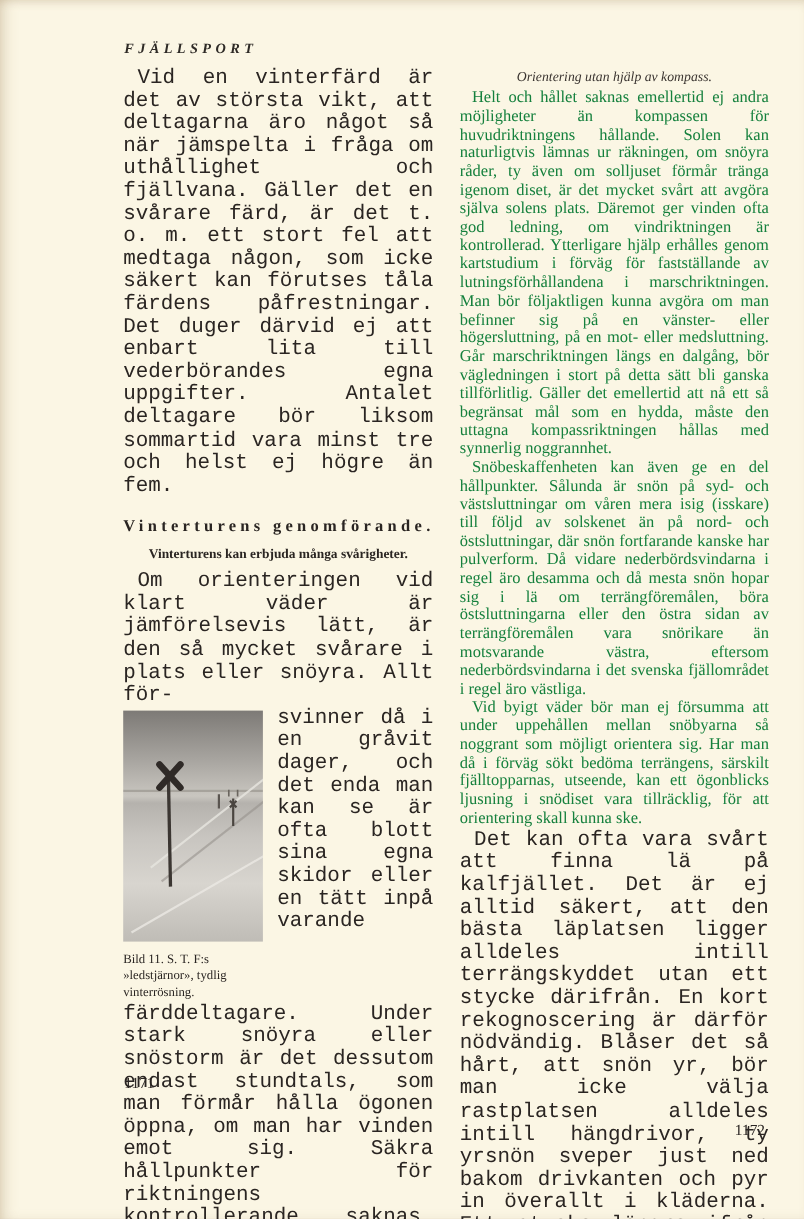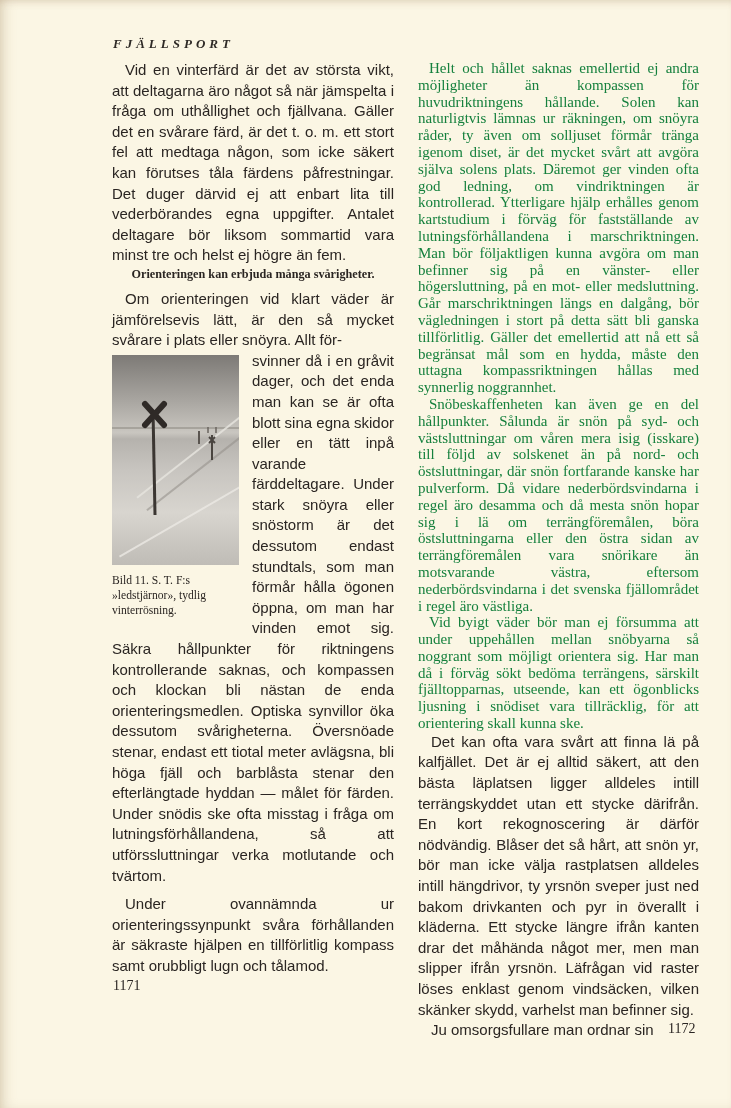--- a/index.html
+++ b/index.html
@@ -29,21 +29,21 @@
   }
   .sub-italic {
     font-family: "Liberation Serif", serif; font-style: italic; font-size: 12.5px;
     text-align: center; line-height: 17px; margin: 2px 0 2px 0; color: #3a3430;
   }
   .section-head {
     font-family: "Liberation Serif", serif; font-weight: bold; font-size: 15px;
     letter-spacing: 3.9px; margin: 18px 0 6px 0; line-height: 20px; white-space: nowrap;
   }
   .p-large {
-    font-family: Liberation Sans, sans-serif; font-size: 15px; line-height: 20.6px;
+    font-family: Liberation Mono, monospace; font-size: 19px; line-height: 20.6px;
     text-align: justify; margin: 0; text-indent: 13px; hyphens: none;
   }
   .p-large.noindent { text-indent: 0; }
   .p-small {
     font-family: "Liberation Serif", serif; font-size: 15px; line-height: 16.8px;
     text-align: justify; margin: 0; text-indent: 11px; color: #15803d;
   }
   .para-gap { height: 8px; }
 
   .figure-wrap {
@@ -77,21 +77,22 @@
 </head>
 <body>
 
 <div class="page">
 
   <div class="running-head">FJÄLLSPORT</div>
 
   <div class="col col-left">
     <p class="p-large">Vid en vinterfärd är det av största vikt, att deltagarna äro något så när jämspelta i fråga om uthållighet och fjällvana. Gäller det en svårare färd, är det t. o. m. ett stort fel att medtaga någon, som icke säkert kan förutses tåla färdens påfrestningar. Det duger därvid ej att enbart lita till vederbörandes egna uppgifter. Antalet deltagare bör liksom sommartid vara minst tre och helst ej högre än fem.</p>
 
-    <p class="sub-bold" style="margin-bottom:6px;">Orienteringen kan erbjuda många svårigheter.</p>
+    <div class="section-head">Vinterturens genomförande.</div>
+    <p class="sub-bold" style="margin-bottom:6px;">Vinterturens kan erbjuda många svårigheter.</p>
 
     <p class="p-large">Om orienteringen vid klart väder är jämförelsevis lätt, är den så mycket svårare i plats eller snöyra. Allt för-</p>
 
     <div class="figure-wrap">
       <div class="photo">
         <div class="horizon"></div>
         <div class="track"></div>
         <div class="track2"></div>
         <svg width="127" height="210" viewBox="0 0 127 210" style="position:absolute;left:0;top:0">
           <line x1="41" y1="55" x2="43" y2="160" stroke="#3b3632" stroke-width="3"></line>
@@ -107,20 +108,21 @@
       </div>
       <div class="caption">Bild 11. S. T. F:s »ledstjärnor», tydlig vinterrösning.</div>
     </div>
 
     <p class="p-large noindent">svinner då i en gråvit dager, och det enda man kan se är ofta blott sina egna skidor eller en tätt inpå varande färddeltagare. Under stark snöyra eller snöstorm är det dessutom endast stundtals, som man förmår hålla ögonen öppna, om man har vinden emot sig. Säkra hållpunkter för riktningens kontrollerande saknas, och kompassen och klockan bli nästan de enda orienteringsmedlen. Optiska synvillor öka dessutom svårigheterna. Översnöade stenar, endast ett tiotal meter avlägsna, bli höga fjäll och barblåsta stenar den efterlängtade hyddan — målet för färden. Under snödis ske ofta misstag i fråga om lutningsförhållandena, så att utförssluttningar verka motlutande och tvärtom.</p>
     <div class="para-gap"></div>
     <p class="p-large">Under ovannämnda ur orienteringssynpunkt svåra förhållanden är säkraste hjälpen en tillförlitlig kompass samt orubbligt lugn och tålamod.</p>
   </div>
 
   <div class="col col-right">
+    <p class="sub-italic">Orientering utan hjälp av kompass.</p>
     <p class="p-small">Helt och hållet saknas emellertid ej andra möjligheter än kompassen för huvudriktningens hållande. Solen kan naturligtvis lämnas ur räkningen, om snöyra råder, ty även om solljuset förmår tränga igenom diset, är det mycket svårt att avgöra själva solens plats. Däremot ger vinden ofta god ledning, om vindriktningen är kontrollerad. Ytterligare hjälp erhålles genom kartstudium i förväg för fastställande av lutningsförhållandena i marschriktningen. Man bör följaktligen kunna avgöra om man befinner sig på en vänster- eller högersluttning, på en mot- eller medsluttning. Går marschriktningen längs en dalgång, bör vägledningen i stort på detta sätt bli ganska tillförlitlig. Gäller det emellertid att nå ett så begränsat mål som en hydda, måste den uttagna kompassriktningen hållas med synnerlig noggrannhet.</p>
     <p class="p-small">Snöbeskaffenheten kan även ge en del hållpunkter. Sålunda är snön på syd- och västsluttningar om våren mera isig (isskare) till följd av solskenet än på nord- och östsluttningar, där snön fortfarande kanske har pulverform. Då vidare nederbördsvindarna i regel äro desamma och då mesta snön hopar sig i lä om terrängföremålen, böra östsluttningarna eller den östra sidan av terrängföremålen vara snörikare än motsvarande västra, eftersom nederbördsvindarna i det svenska fjällområdet i regel äro västliga.</p>
     <p class="p-small">Vid byigt väder bör man ej försumma att under uppehållen mellan snöbyarna så noggrant som möjligt orientera sig. Har man då i förväg sökt bedöma terrängens, särskilt fjälltopparnas, utseende, kan ett ögonblicks ljusning i snödiset vara tillräcklig, för att orientering skall kunna ske.</p>
     <p class="p-large">Det kan ofta vara svårt att finna lä på kalfjället. Det är ej alltid säkert, att den bästa läplatsen ligger alldeles intill terrängskyddet utan ett stycke därifrån. En kort rekognoscering är därför nödvändig. Blåser det så hårt, att snön yr, bör man icke välja rastplatsen alldeles intill hängdrivor, ty yrsnön sveper just ned bakom drivkanten och pyr in överallt i kläderna. Ett stycke längre ifrån kanten drar det måhända något mer, men man slipper ifrån yrsnön. Läfrågan vid raster löses enklast genom vindsäcken, vilken skänker skydd, varhelst man befinner sig.</p>
     <p class="p-large">Ju omsorgsfullare man ordnar sin</p>
   </div>
 
   <div class="folio" style="left:113px; top:978px;">1171</div>
   <div class="folio" style="left:668px; top:1021px;">1172</div>
 </div>

